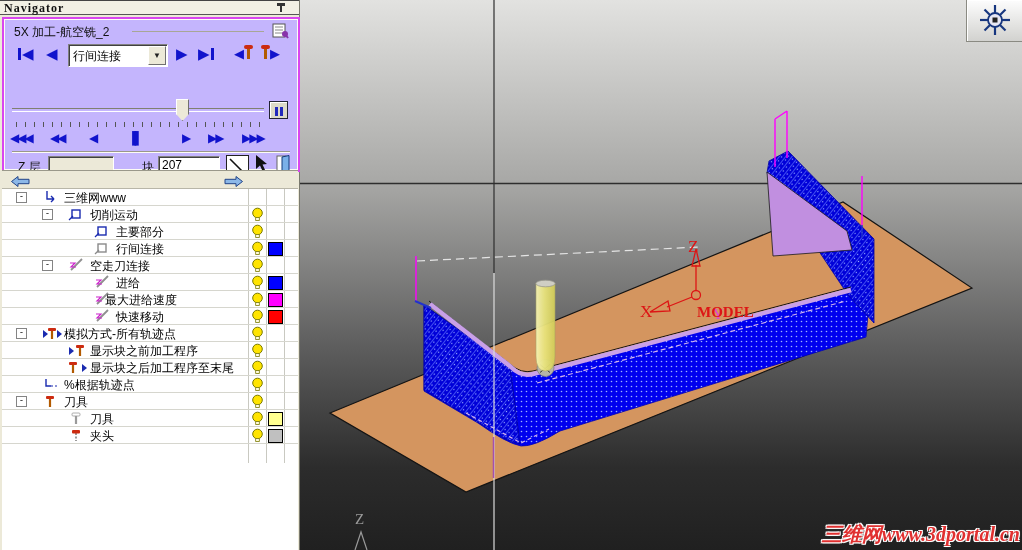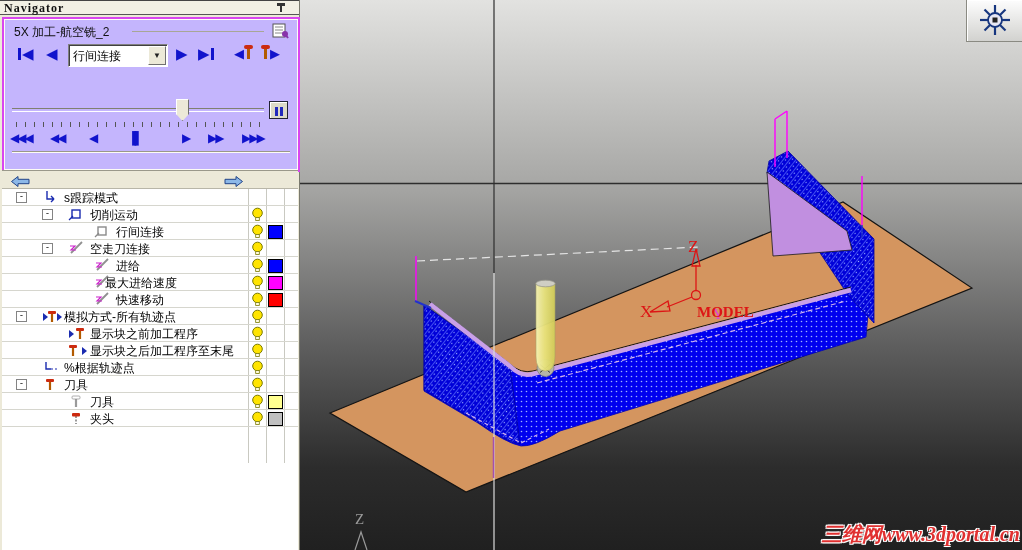--- a/index.html
+++ b/index.html
@@ -128,20 +128,39 @@
           <span class="seekbtn" style="left: 6px;">◀◀◀</span>
           <span class="seekbtn" style="left: 46px;">◀◀</span>
           <span class="seekbtn" style="left: 85px;">◀</span>
           <span class="seekbtn" style="left: 124px;">▐▌</span>
           <span class="seekbtn" style="left: 178px;">▶</span>
           <span class="seekbtn" style="left: 204px;">▶▶</span>
           <span class="seekbtn" style="left: 238px;">▶▶▶</span>
         </div>
       <div class="sep2"></div>
 
+      <div class="fieldrow">
+        <span class="flabel" style="left:14px">Z 层</span>
+        <input class="finput" style="left: 44px; width: 66px; background: rgb(236, 233, 216);" value="">
+        <span class="flabel" style="left:138px">块</span>
+        <input class="finput" style="left: 154px; width: 62px; background: rgb(255, 255, 255);" value="207">
+        <span class="slashbtn">
+          <svg width="19" height="19">
+              <line x1="3" y1="3" x2="16" y2="16" stroke="#111" stroke-width="1.6"></line>
+            </svg></span>
+        <span class="cursorbtn">
+          <svg width="14" height="18">
+              <path d="M2,0 L2,14 L6,10.5 L8.5,16 L11,14.7 L8.5,9.5 L13,9 Z" fill="#111"></path>
+            </svg></span>
+        <span class="doorbtn">
+          <svg width="17" height="19">
+              <rect x="1" y="1" width="9" height="16" fill="#fff" stroke="#666"></rect>
+          <path d="M6,2 L13,0.5 L13,18 L6,16.5 Z" fill="#7ab0e8" stroke="#123a7a"></path>
+            </svg></span>
+      </div>
     </div>
 
     <div class="treehead">
       <span class="tharrow" style="left:8px">
         <svg width="21" height="13">
             <path d="M8,1.5 L1.5,6.5 L8,11.5 L8,8.7 L19,8.7 L19,4.3 L8,4.3 Z" fill="#8cb8e8" stroke="#224488"></path>
           </svg></span>
       <span class="tharrow" style="left:221px">
         <svg width="21" height="13">
             <path d="M13,1.5 L19.5,6.5 L13,11.5 L13,8.7 L2,8.7 L2,4.3 L13,4.3 Z" fill="#8cb8e8" stroke="#224488"></path>
@@ -150,29 +169,40 @@
     <div class="treebody" id="treebody">
       <div class="vline" style="left:246px"></div>
       <div class="vline" style="left:264px"></div>
       <div class="vline" style="left:282px"></div>
       <div id="treerows">
           <div class="trow">
             <span class="expand" style="left: 14px;">-</span>
             <span class="ticon" style="left: 40px;"><svg width="20" height="15" style="overflow:visible">
                 <path d="M5,1 L5,9 L12,9 M12,9 L9,6 M12,9 L9,12" fill="none" stroke="#1a2bb0" stroke-width="1.4"></path>
               </svg></span>
-            <span class="tlabel" style="left: 62px;">s跟踪模式</span>
+            <span class="tlabel" style="left: 62px;">三维网www</span>
           </div>
           <div class="trow">
             <span class="expand" style="left: 40px;">-</span>
             <span class="ticon" style="left: 66px;"><svg width="20" height="15" style="overflow:visible">
                 <rect x="4" y="3" width="8" height="8" fill="none" stroke="#1a2bb0" stroke-width="1.4"></rect>
                 <path d="M1,13 L5,9" stroke="#1a2bb0" stroke-width="1.2"></path>
               </svg></span>
             <span class="tlabel" style="left: 88px;">切削运动</span>
+            <span class="bulb"><svg width="13" height="15">
+                <circle cx="6.5" cy="6" r="4.8" fill="#ffe400" stroke="#7a7a00"></circle>
+                <path d="M4.6,10.5 h3.8 v3 h-3.8 z" fill="#fffbe0" stroke="#7a7a00" stroke-width="0.8"></path>
+              </svg></span>
+          </div>
+          <div class="trow">
+            <span class="ticon" style="left: 92px;"><svg width="20" height="15" style="overflow:visible">
+                <rect x="4" y="3" width="8" height="8" fill="none" stroke="#1a2bb0" stroke-width="1.4"></rect>
+                <path d="M1,13 L5,9" stroke="#1a2bb0" stroke-width="1.2"></path>
+              </svg></span>
+            <span class="tlabel" style="left: 114px;">主要部分</span>
             <span class="bulb"><svg width="13" height="15">
                 <circle cx="6.5" cy="6" r="4.8" fill="#ffe400" stroke="#7a7a00"></circle>
                 <path d="M4.6,10.5 h3.8 v3 h-3.8 z" fill="#fffbe0" stroke="#7a7a00" stroke-width="0.8"></path>
               </svg></span>
           </div>
           <div class="trow">
             <span class="ticon" style="left: 92px;"><svg width="20" height="15" style="overflow:visible">
                 <rect x="4" y="3" width="8" height="8" fill="none" stroke="#8a8a8a" stroke-width="1.4"></rect>
                 <path d="M1,13 L5,9" stroke="#8a8a8a" stroke-width="1.2"></path>
               </svg></span>

